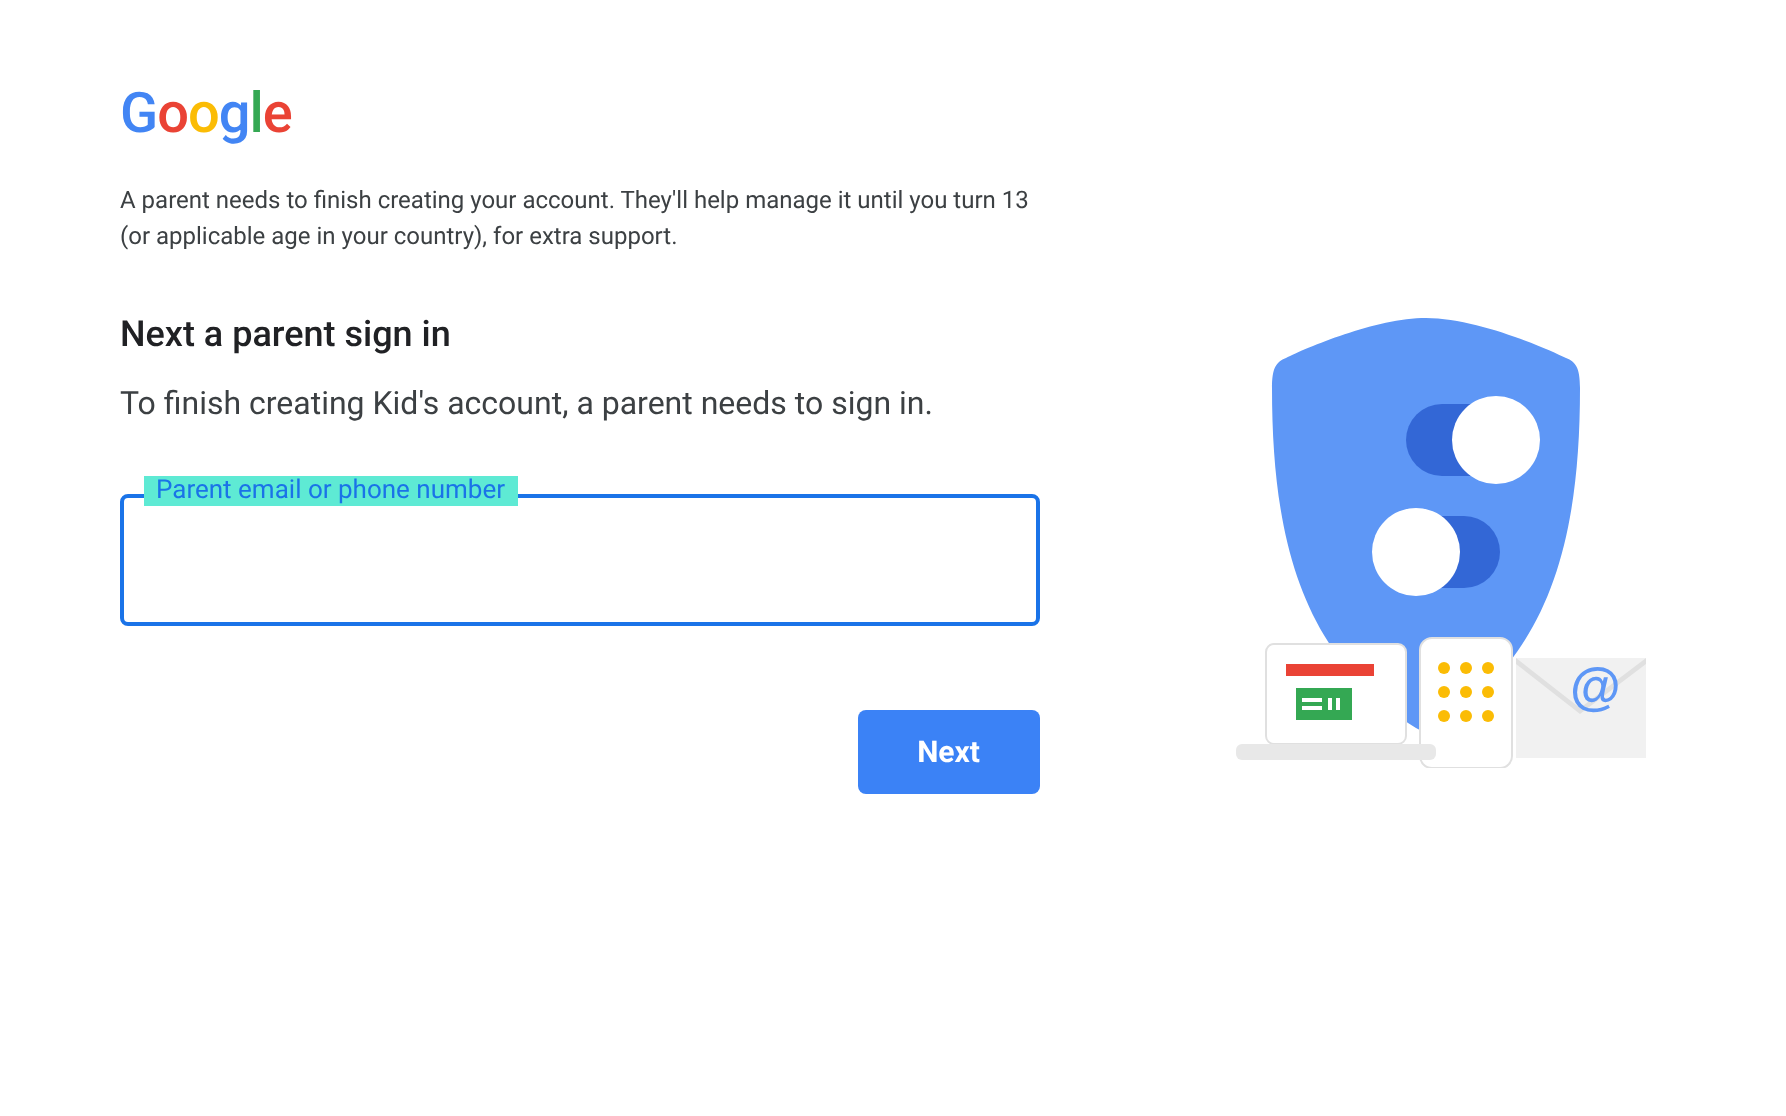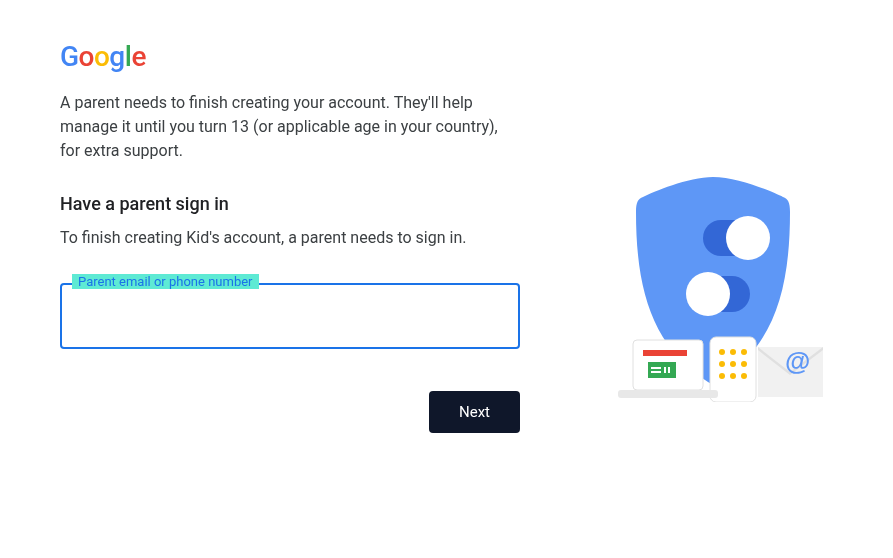--- a/index.html
+++ b/index.html
@@ -44,21 +44,21 @@
     .logo .g2 { color: #4285F4; }
     .logo .l  { color: #34A853; }
     .logo .e  { color: #EA4335; }
     .page-title {
       font-size: 28px;
       font-weight: 400;
       color: #202124;
       margin-bottom: 36px;
     }
     .description {
-      font-size: 16px;
+      font-size: 12px;
       color: #3c4043;
       line-height: 1.5;
       margin-bottom: 30px;
       max-width: 460px;
     }
     .subheading {
       font-size: 18px;
       font-weight: 500;
       color: #202124;
       margin-bottom: 14px;
@@ -91,44 +91,44 @@
       padding: 0 6px;
       font-size: 13px;
       color: #1a73e8;
     }
     .btn-row {
       width: 460px;
       display: flex;
       justify-content: flex-end;
     }
     .next-btn {
-      background: #0f172a;
+      background: #3b82f6;
       color: #fff;
       border: none;
       border-radius: 4px;
       padding: 12px 30px;
       font-size: 15px;
-      font-weight: 400;
+      font-weight: 700;
       cursor: pointer;
       font-family: inherit;
     }
   </style>
 </head>
 <body>
 
 <div class="container">
   <div class="left-col">
     <div class="logo">
       <span class="g1">G</span><span class="o1">o</span><span class="o2">o</span><span class="g2">g</span><span class="l">l</span><span class="e">e</span>
     </div>
 
 
     <p class="description">A parent needs to finish creating your account. They'll help manage it until you turn 13 (or applicable age in your country), for extra support.</p>
 
-    <h2 class="subheading">Have a parent sign in</h2>
+    <h2 class="subheading">Next a parent sign in</h2>
 
     <p class="subtext">To finish creating Kid's account, a parent needs to sign in.</p>
 
     <div class="input-wrapper">
       <label class="input-label">Parent email or phone number</label>
       <input type="text" class="input-field" value="" style="">
     </div>
 
     <div class="btn-row">
       <button class="next-btn">Next</button>

